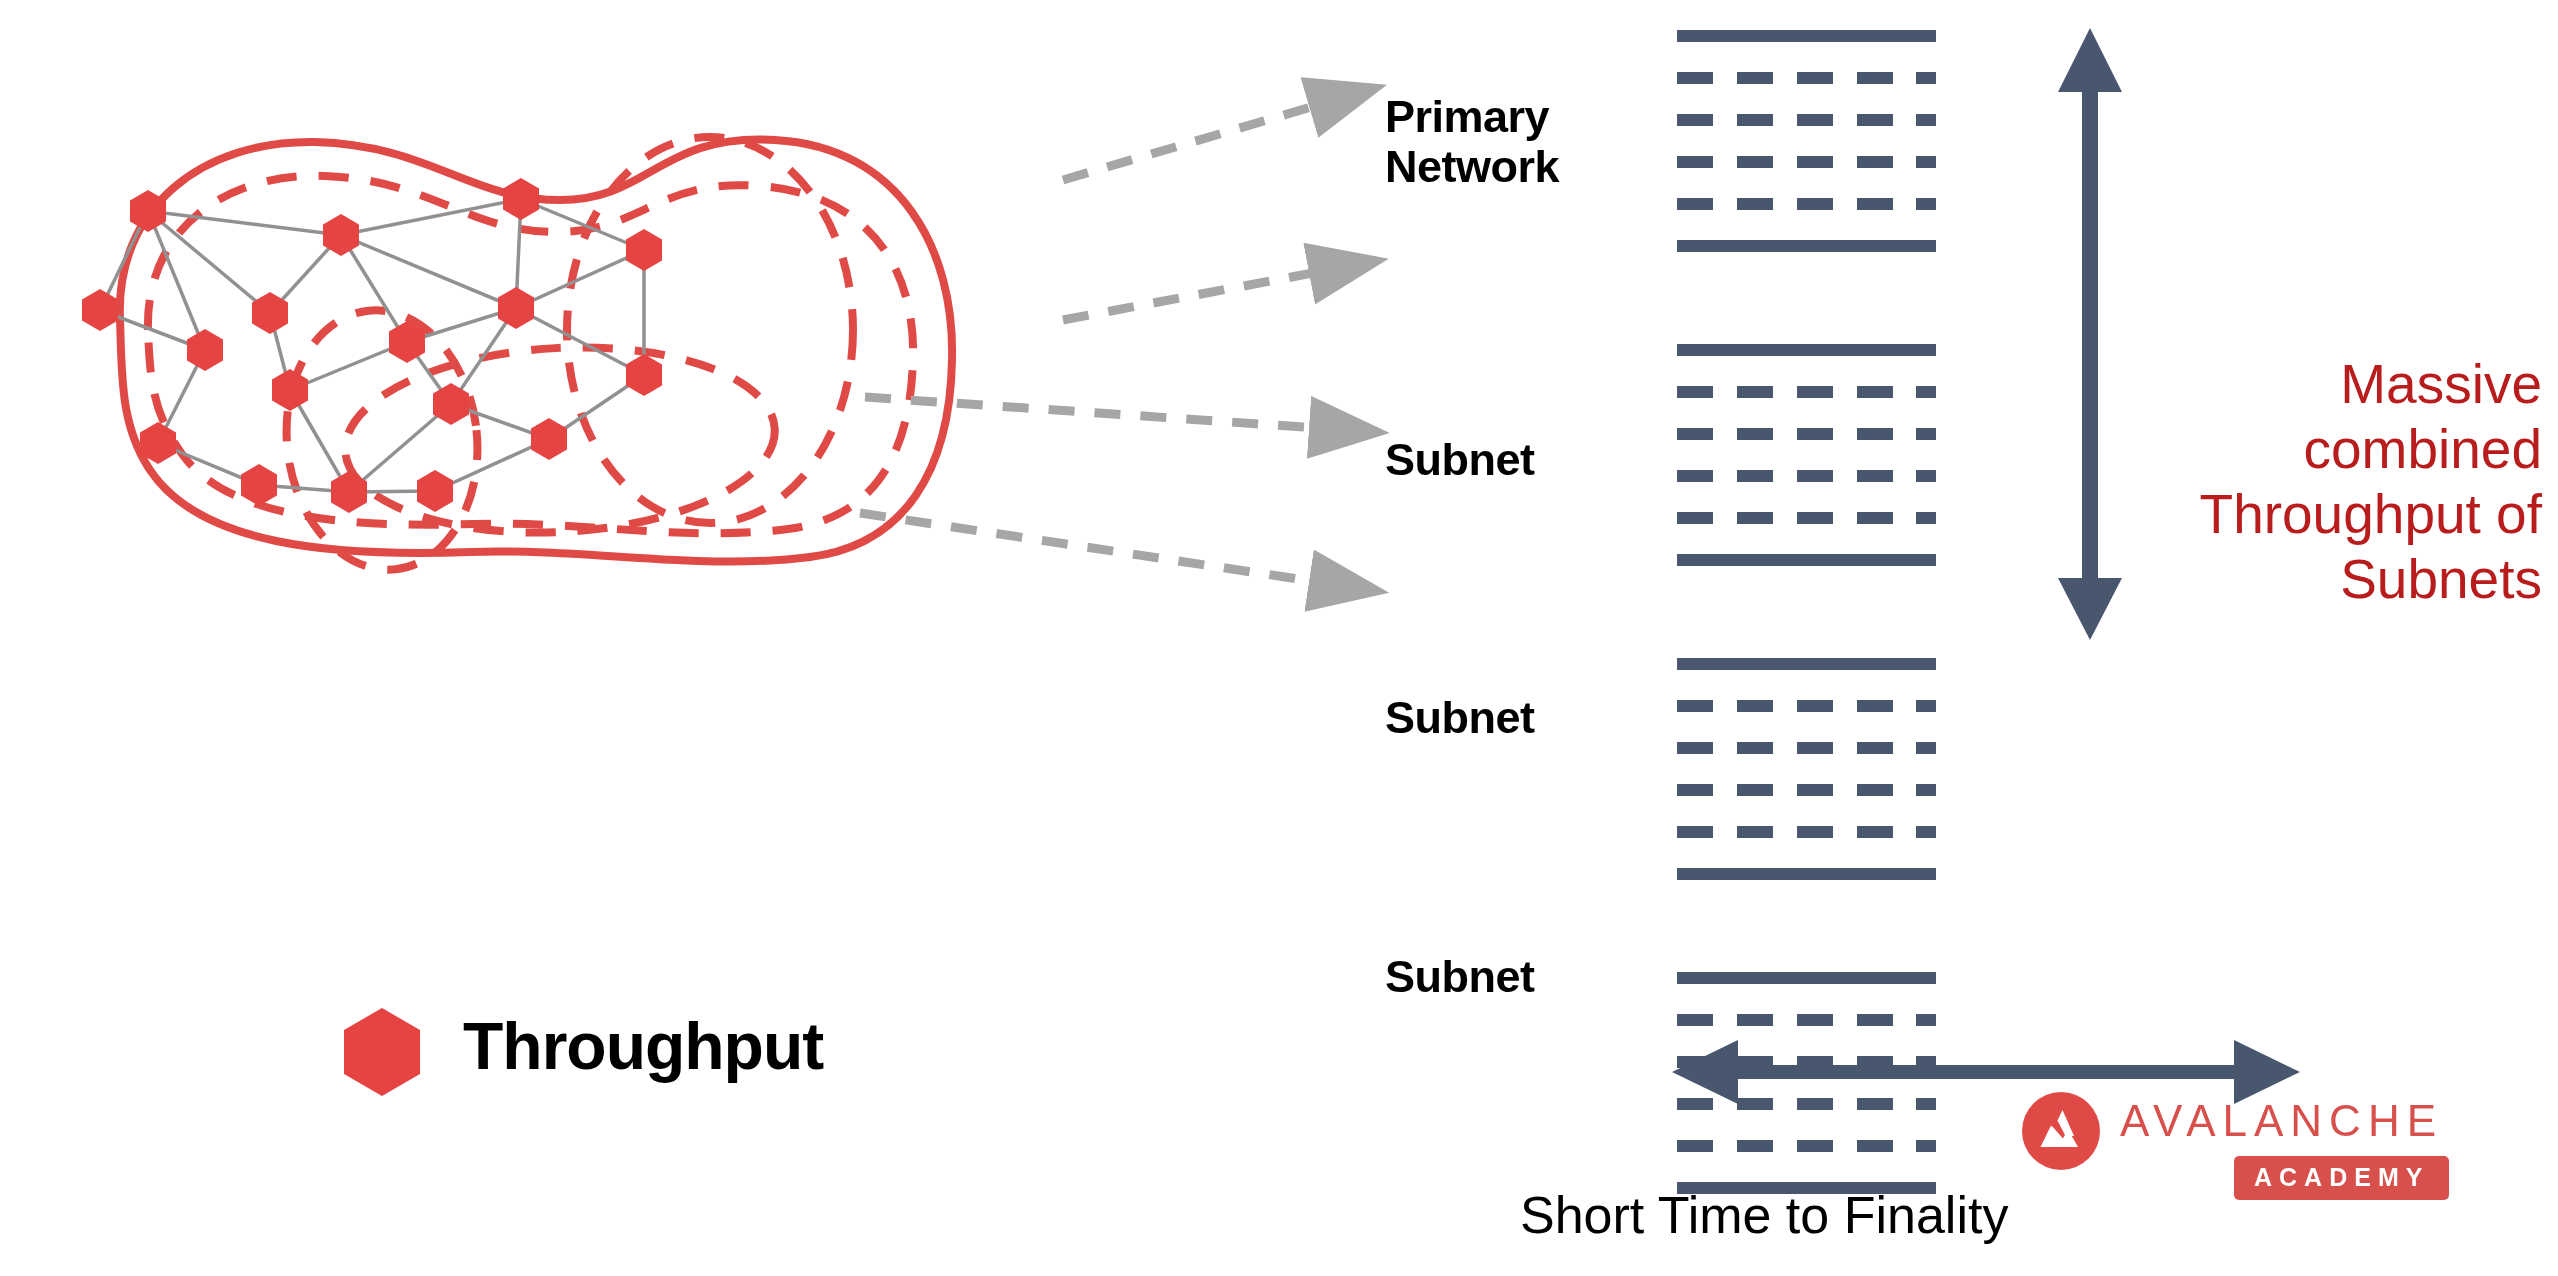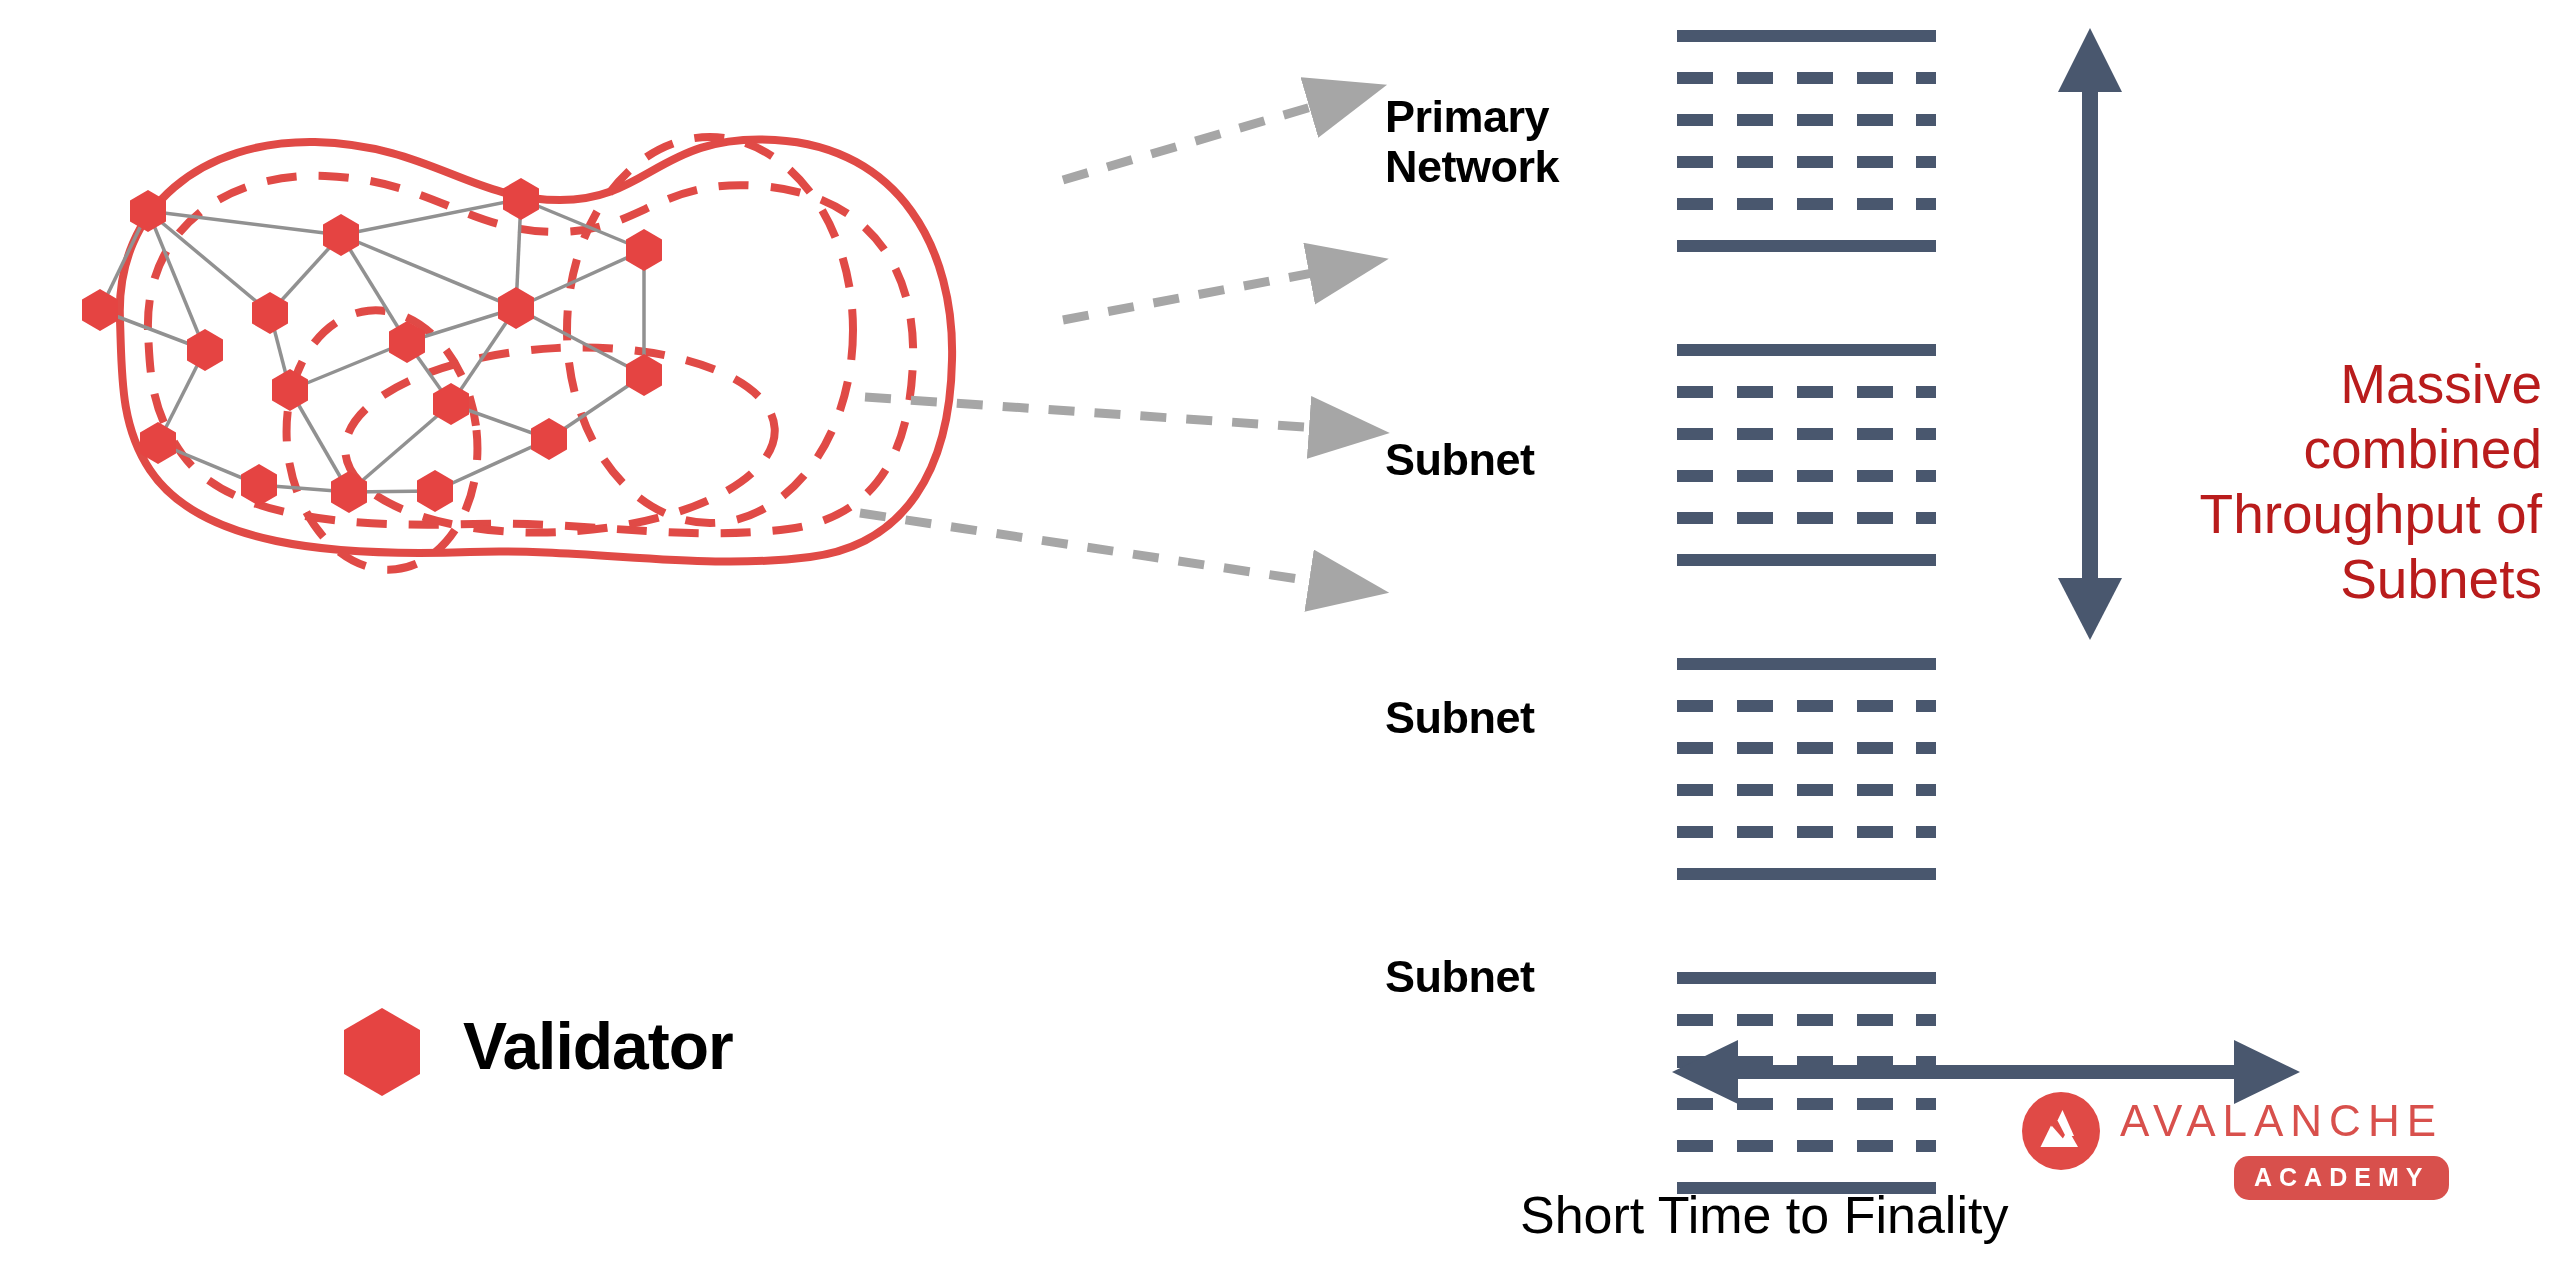--- a/index.html
+++ b/index.html
@@ -112,21 +112,21 @@
     font-size: 44px;
     font-weight: normal;
     letter-spacing: 7px;
     color: #d8504c;
   }
   .logo-badge {
     position: absolute;
     left: 212px;
     top: 68px;
     background: #d8504c;
-    border-radius: 15px;
+    border-radius: 5px;
     padding: 7px 20px 8px 20px;
   }
   .logo-badge span {
     font-size: 25px;
     font-weight: bold;
     letter-spacing: 7px;
     color: #ffffff;
   }
 </style>
 </head>
@@ -227,21 +227,21 @@
 
     <polygon points="382,1008 420,1030 420,1074 382,1096 344,1074 344,1030" fill="#e54442"></polygon>
   </svg>
 
   <div class="lbl lbl-primary">Primary
 Network</div>
   <div class="lbl lbl-sub1">Subnet</div>
   <div class="lbl lbl-sub2">Subnet</div>
   <div class="lbl lbl-sub3">Subnet</div>
 
-  <div class="legend-text">Validator</div>
+  <div class="legend-text">Throughput</div>
 
   <svg class="layer" viewBox="0 0 2558 1276">
     <g id="bar-stack">
         <rect x="1677" y="30" width="259" height="12" fill="#49576e"></rect>
         <rect x="1677" y="72" width="36" height="12" fill="#49576e"></rect>
         <rect x="1737" y="72" width="36" height="12" fill="#49576e"></rect>
         <rect x="1797" y="72" width="36" height="12" fill="#49576e"></rect>
         <rect x="1857" y="72" width="36" height="12" fill="#49576e"></rect>
         <rect x="1916" y="72" width="20" height="12" fill="#49576e"></rect>
         <rect x="1677" y="114" width="36" height="12" fill="#49576e"></rect>

